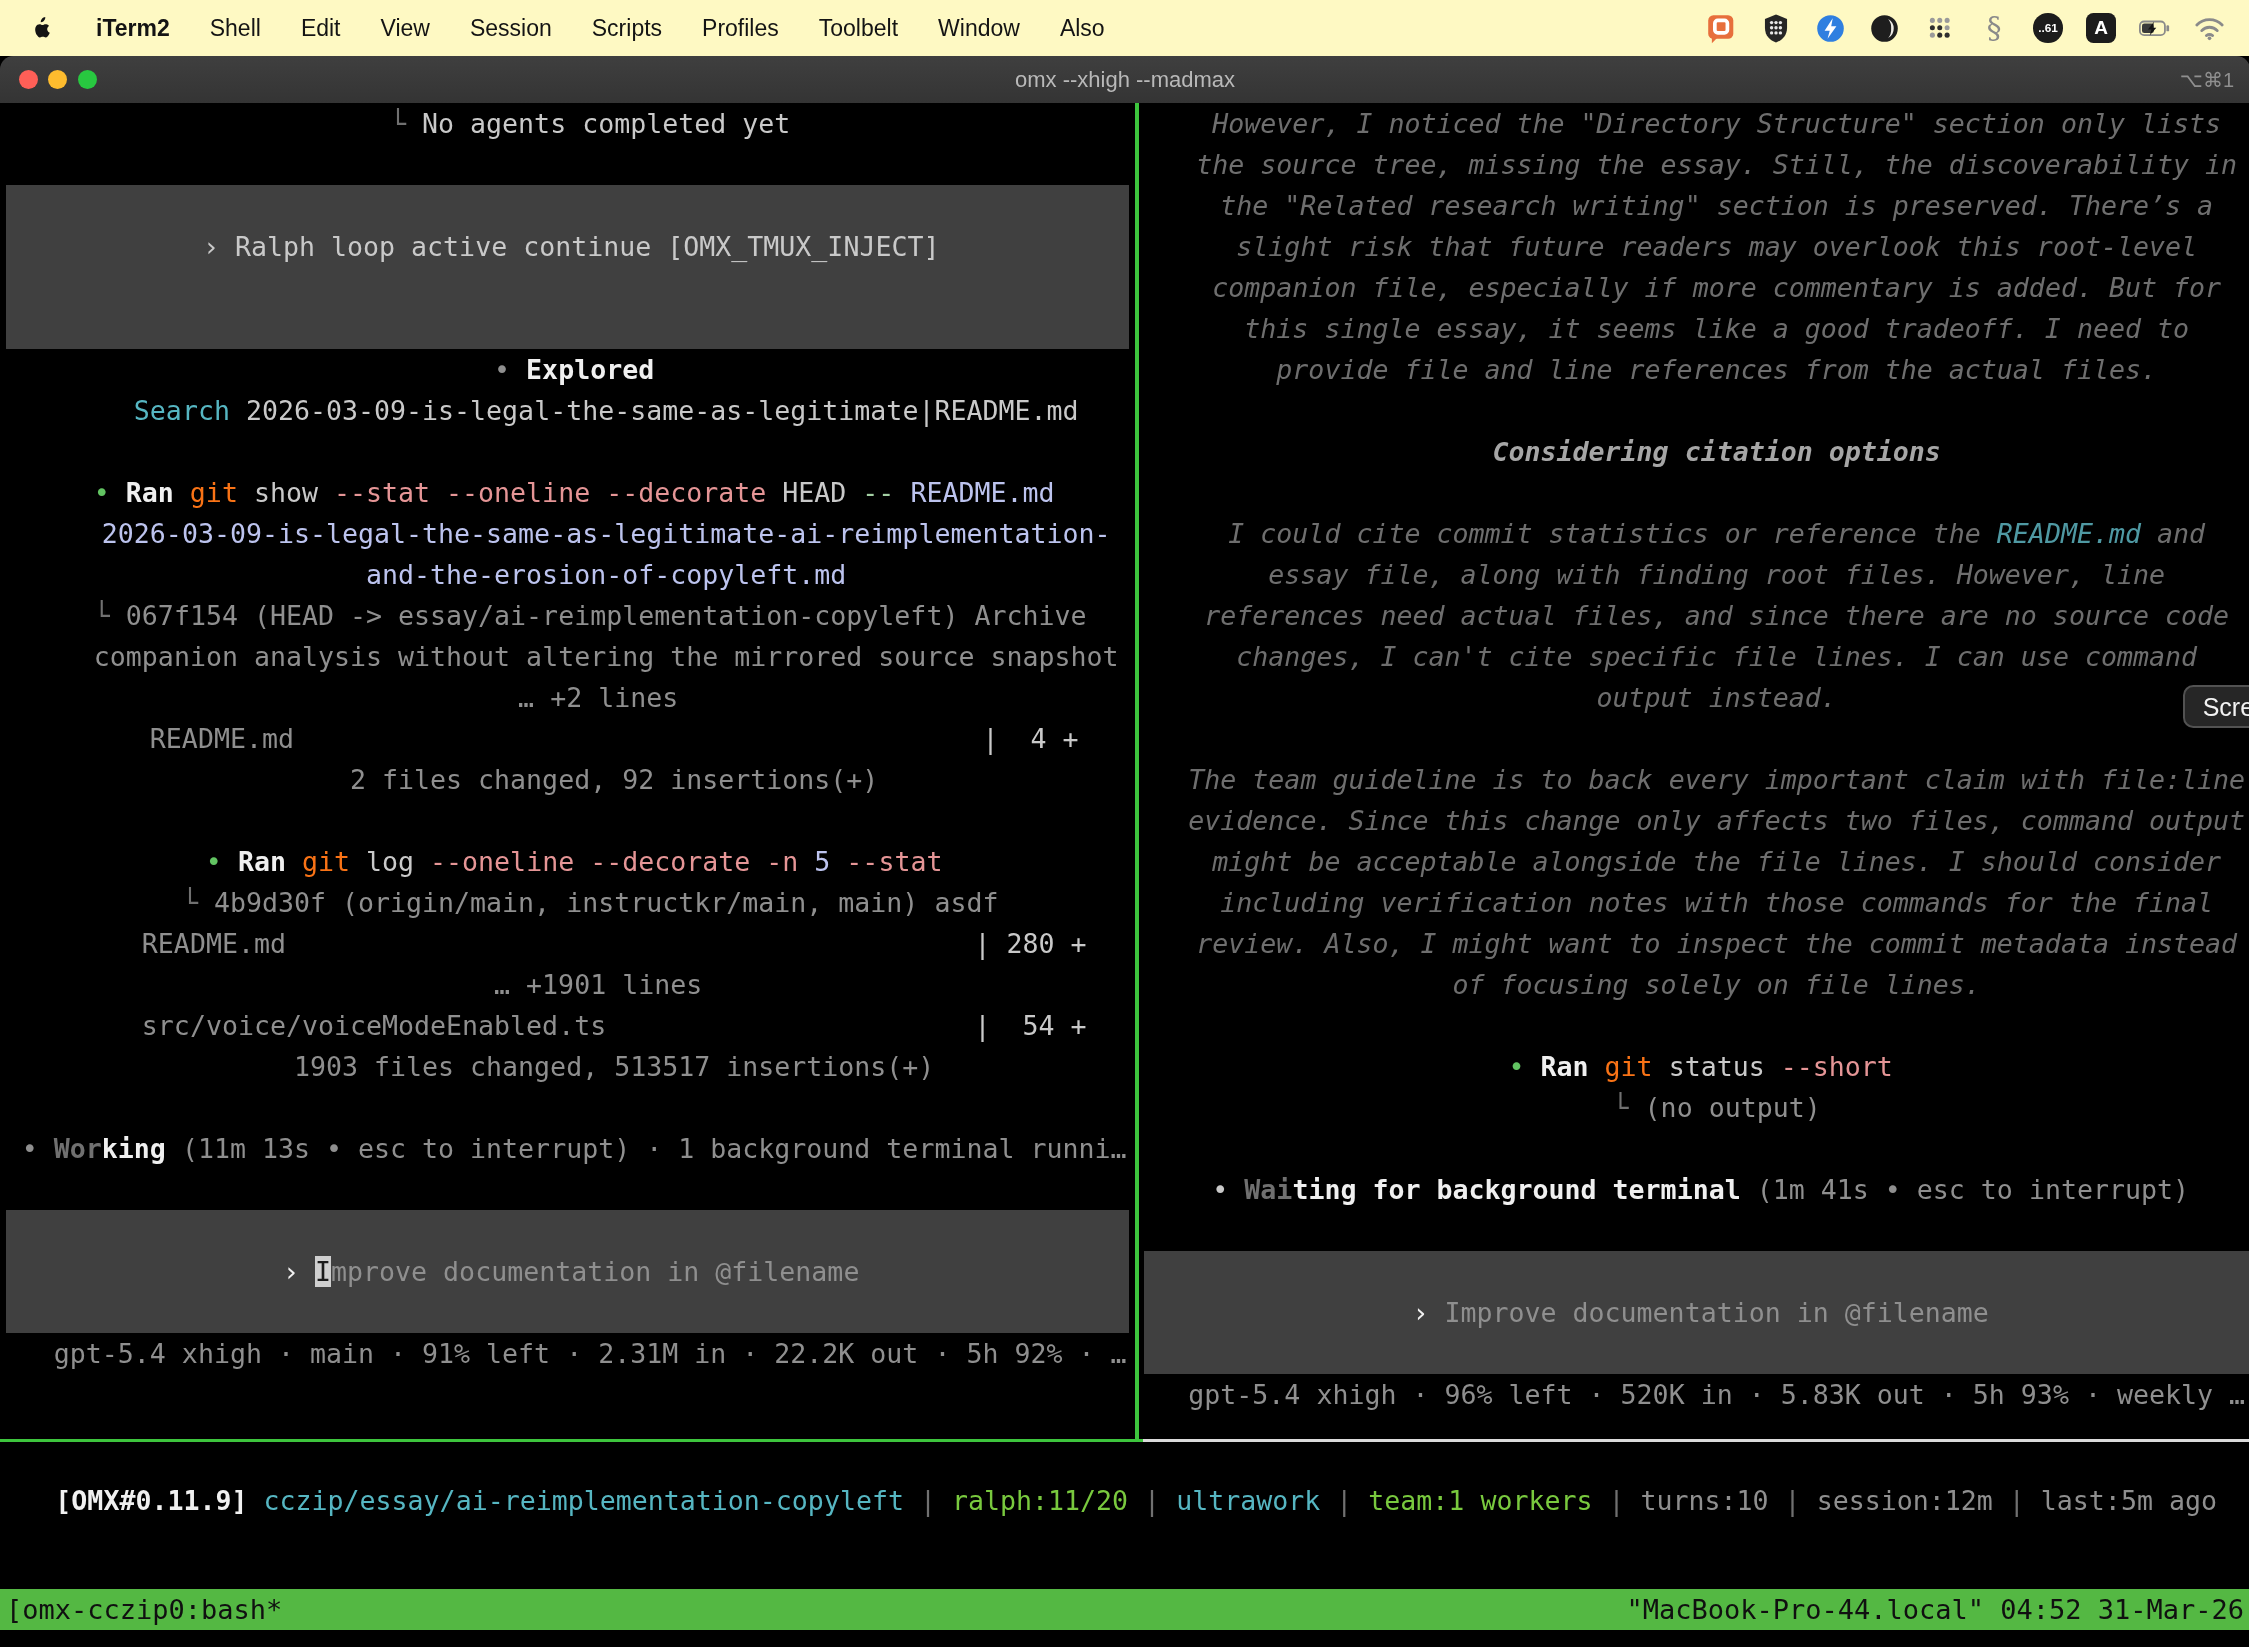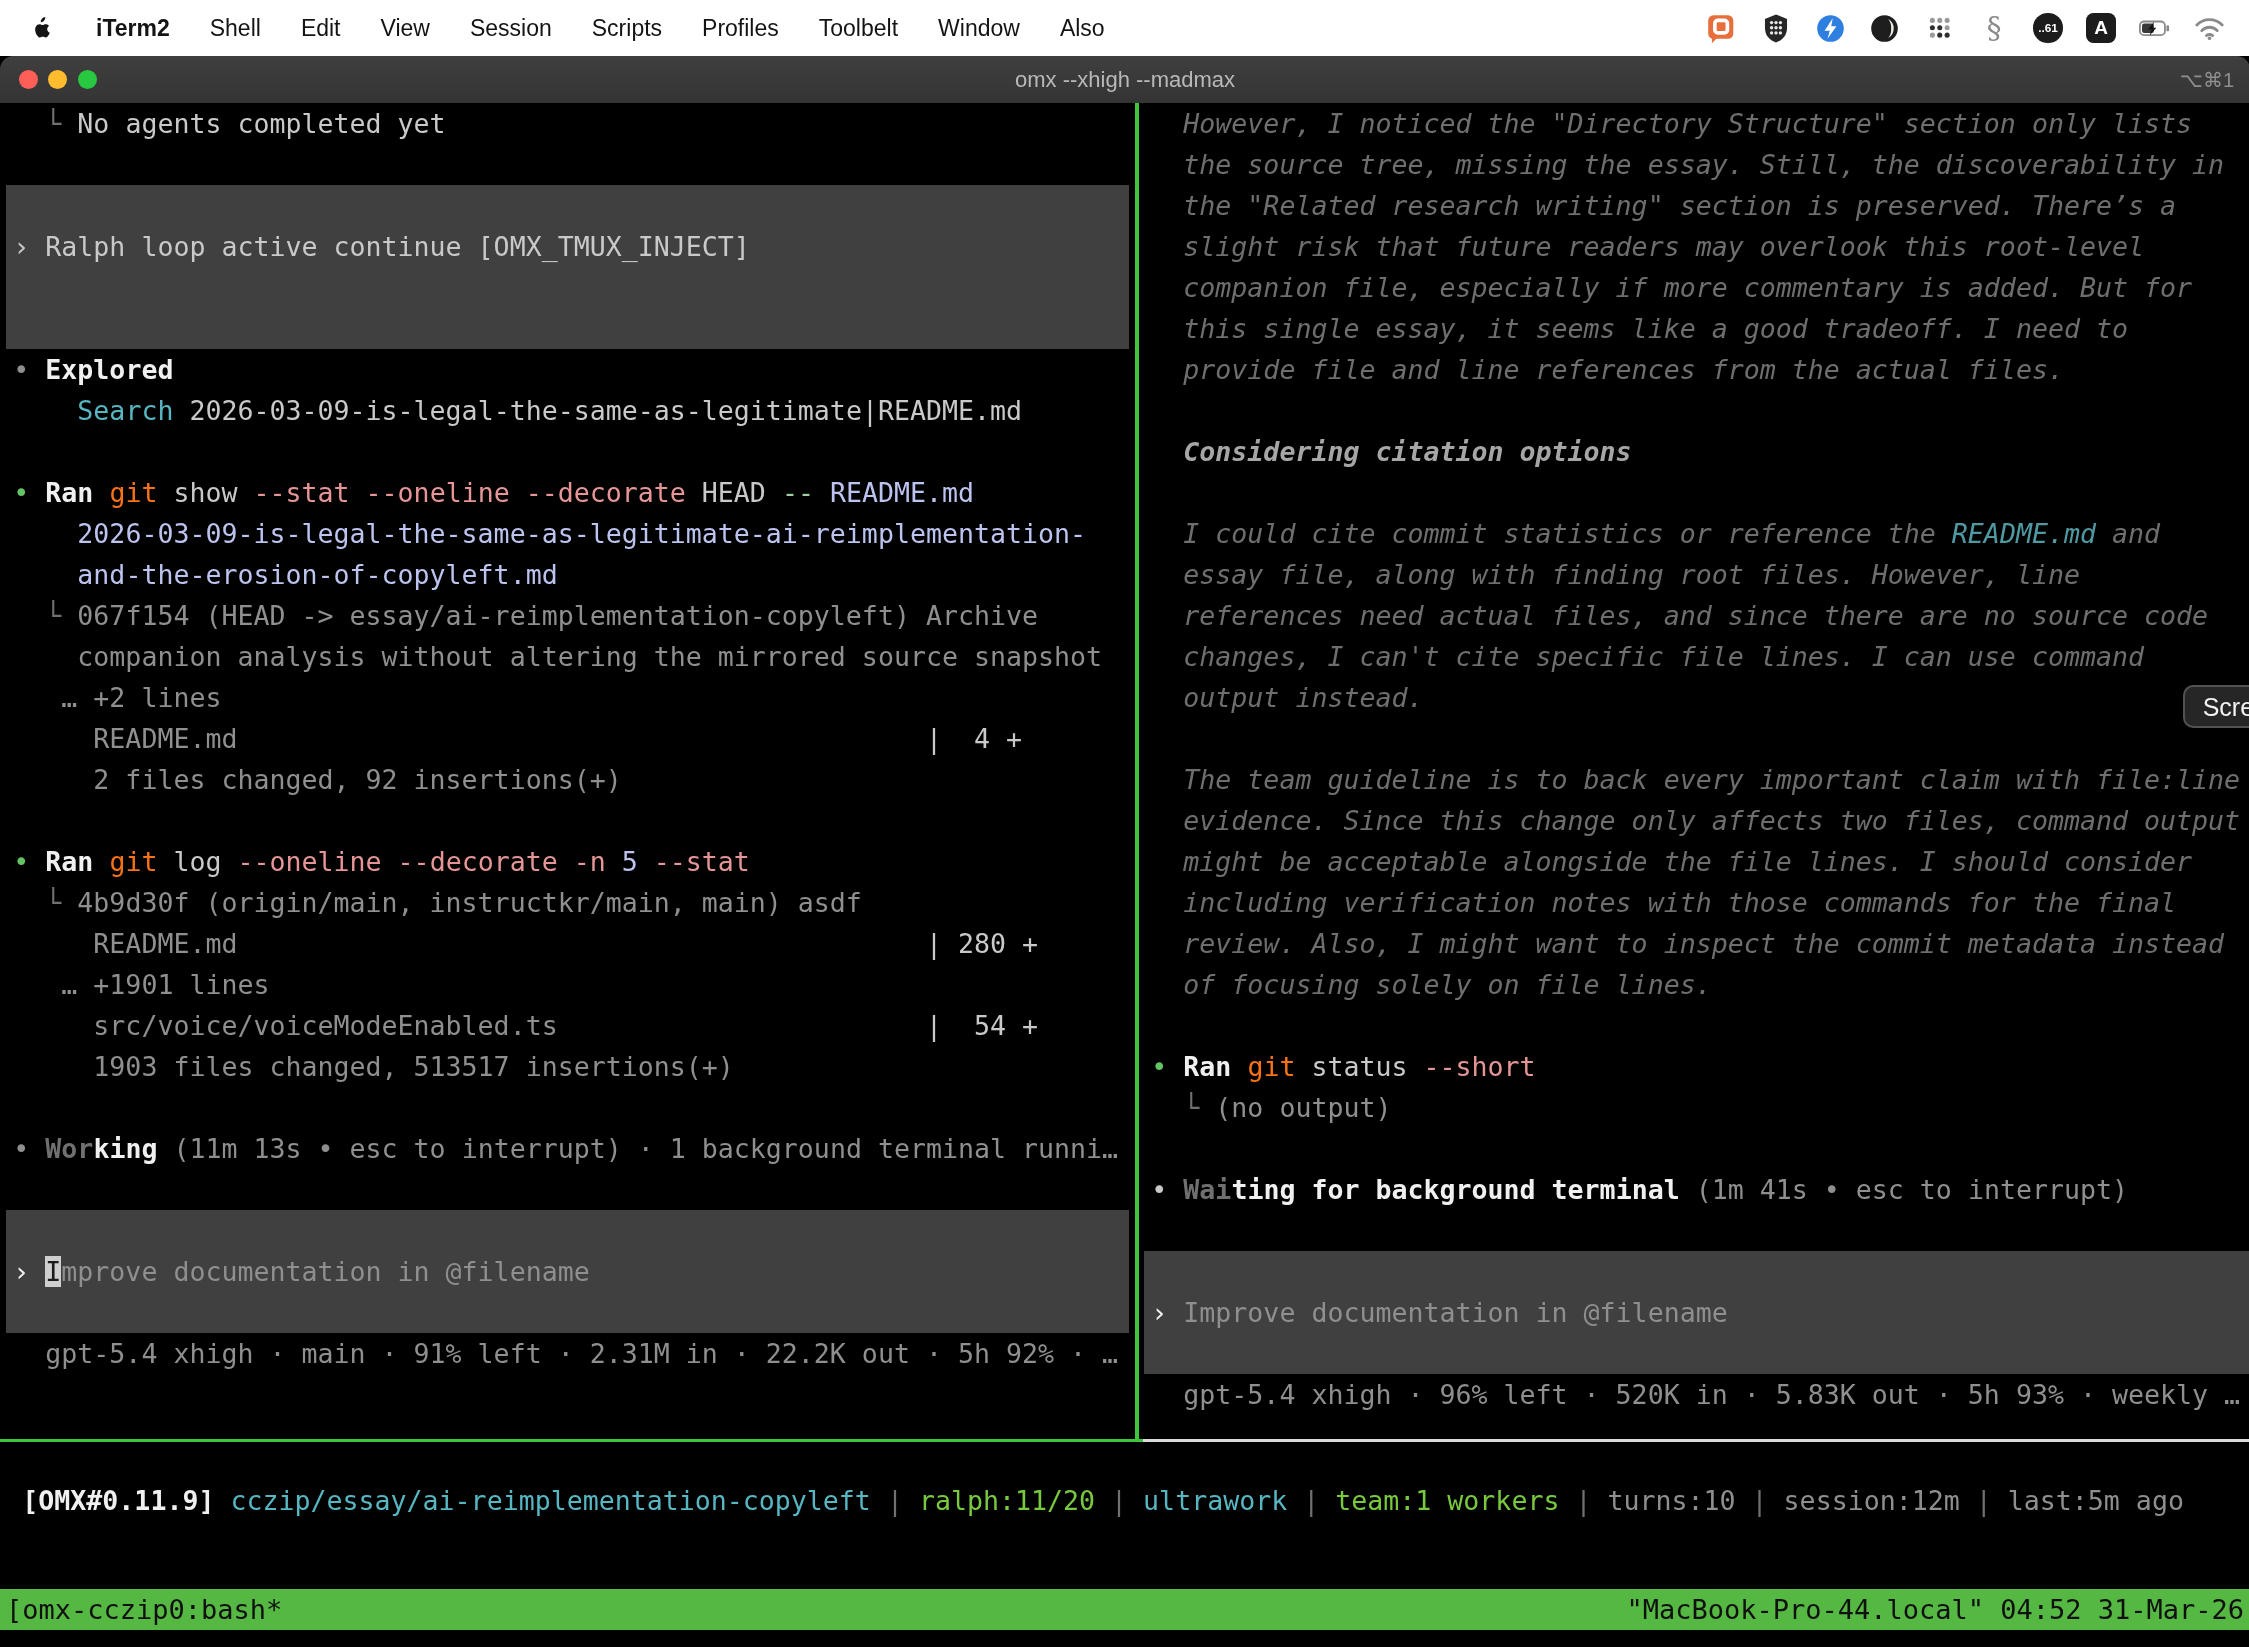--- a/index.html
+++ b/index.html
@@ -1,40 +1,40 @@
 <!DOCTYPE html>
 <html style="font-size:11.8px"><head>
 <meta charset="utf-8">
 <style>
   html,body{margin:0;padding:0;}
   body{width:2250px;height:1648px;background:#000;overflow:hidden;position:relative;font-family:"DejaVu Sans Mono",monospace;}
 
   
-  .menubar{position:absolute;top:0;left:0;right:0;height:56px;background:#ffffff;display:flex;align-items:center;padding:0 25px;box-sizing:border-box;font-family:"Liberation Sans",sans-serif;font-size:23px;color:#141414;}
+  .menubar{position:absolute;top:0;left:0;right:0;height:56px;background:#fef9c3;display:flex;align-items:center;padding:0 25px;box-sizing:border-box;font-family:"Liberation Sans",sans-serif;font-size:23px;color:#141414;}
   .menu-left{display:flex;align-items:center;gap:40px;}
   .menu-item{white-space:nowrap;}
   .menu-item.app{font-weight:700;}
   .menu-spacer{flex:1;}
   .menu-status{display:flex;align-items:center;gap:23.6px;}
   .mi{width:31px;height:31px;display:flex;align-items:center;justify-content:center;}
   .badge-circle{width:29.5px;height:29.5px;border-radius:50%;background:#1c1c1c;color:#fff;font-size:11.8px;font-weight:700;display:flex;align-items:center;justify-content:center;letter-spacing:0;}
   .badge-square{width:29.5px;height:29.5px;border-radius:7.4px;background:#1c1c1c;color:#fff;font-size:19px;font-weight:700;display:flex;align-items:center;justify-content:center;}
   .squiggle{font-size:29.5px;color:#8a8a8a;font-family:"DejaVu Serif",serif;}
 
   
   .window{position:absolute;top:56px;left:0;right:0;bottom:0;background:#000;border-radius:13.3px 13.3px 7.4px 7.4px;overflow:hidden;}
   .titlebar{position:absolute;top:0;left:0;right:0;height:47px;background:linear-gradient(#3f3f3f,#343434);display:flex;align-items:center;justify-content:center;}
   .traffic{position:absolute;left:19px;top:14px;display:flex;gap:10.3px;}
   .tl{width:19px;height:19px;border-radius:50%;}
   .tl.red{background:#ff5f57;}.tl.yellow{background:#febc2e;}.tl.green{background:#28c840;}
   .win-title{font-family:"Liberation Sans",sans-serif;font-size:22px;color:#b9b9b9;}
   .win-shortcut{position:absolute;right:16px;top:0;height:47px;display:flex;align-items:center;font-family:"Liberation Sans",sans-serif;font-size:20px;color:#8f8f8f;}
 
   
-  .term{position:absolute;top:47px;left:0;right:0;bottom:0;background:#000;}
+  .term{position:absolute;top:47px;left:0;right:0;bottom:0;background:#000;text-align:center;}
   .pane{position:absolute;top:0;height:1336px;overflow:hidden;}
   .pane-left{left:0;width:1135px;}
   .pane-right{left:1138px;right:0;}
   .divider{position:absolute;top:0;left:1135px;width:3.7px;height:1339px;background:#3dc53d;}
   .sep-left{position:absolute;top:1336px;left:0;width:1143px;height:3px;background:#3dc53d;}
   .sep-right{position:absolute;top:1336px;left:1143px;right:0;height:3px;background:#dadada;}
 
   .tline{height:41px;line-height:41px;font-size:26.6px;white-space:pre;padding-left:13.3px;}
   .tbox{background:#404040;margin:0 5.9px;}
   .tbox .tline{padding-left:7.4px;}

